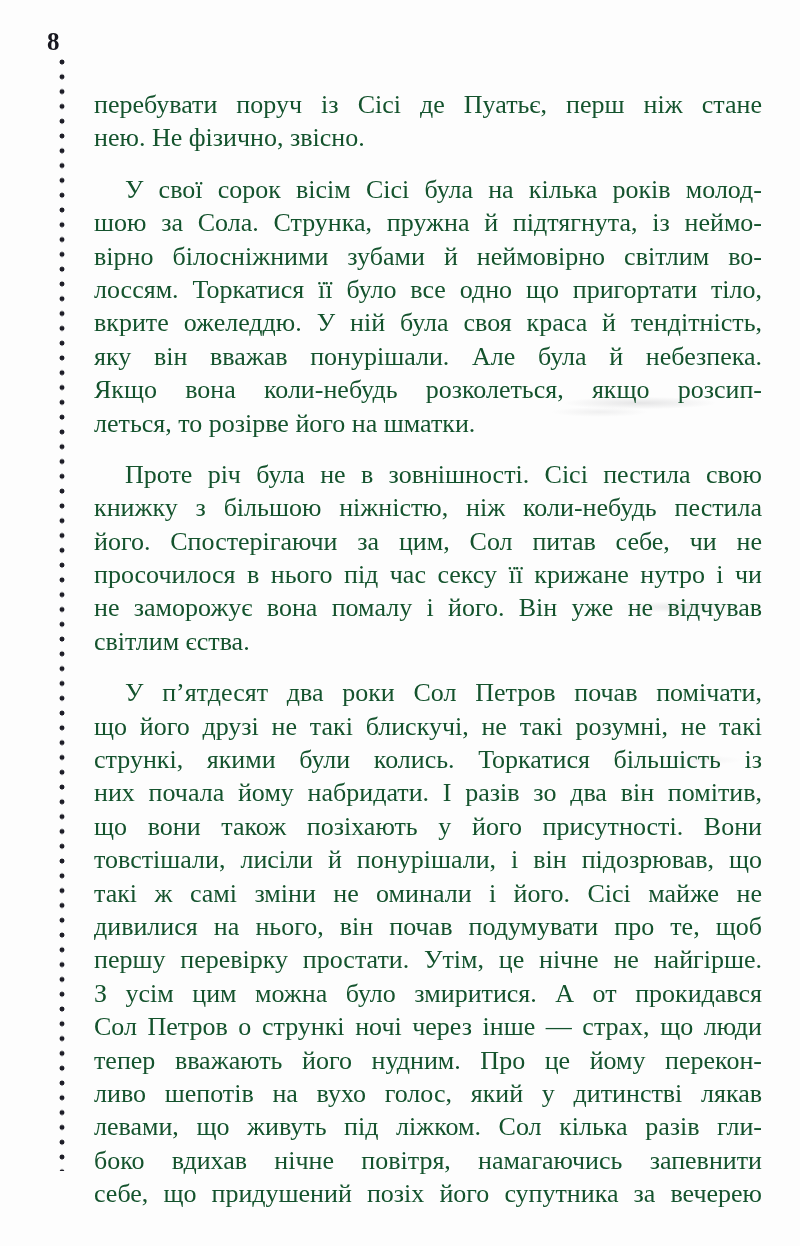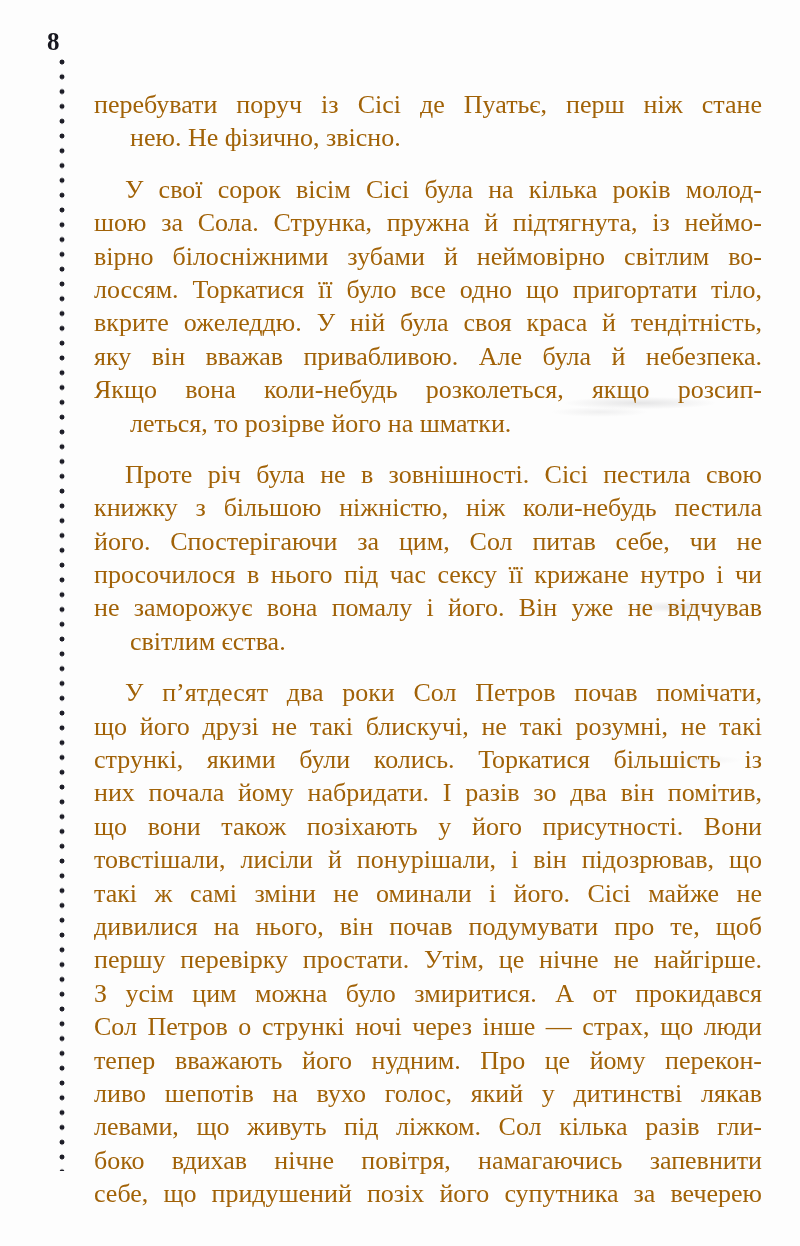--- a/index.html
+++ b/index.html
@@ -44,50 +44,50 @@
     background-size: 6px 14.8px;
     background-repeat: repeat-y;
   }
   .text-block {
     position: absolute;
     left: 94px;
     top: 88px;
     width: 668px;
     font-size: 26px;
     line-height: 33.4px;
-    color: #a16207;
+    color: #14532d;
   }
   .line {
     text-align: justify;
     text-align-last: justify;
     white-space: normal;
     height: 33.4px;
     overflow: visible;
   }
   .line.indent { text-indent: 31px; margin-top: 18px; }
-  .line.para-end { text-align-last: left; margin-left: 36px; }
+  .line.para-end { text-align-last: left; }
 </style>
 </head>
 <body>
 
 <div class="scan-noise"></div>
 
 <div class="page-number">8</div>
 
 <div class="dotted-rule"></div>
 
 <div class="text-block">
     <div class="line">перебувати поруч із Сісі де Пуатьє, перш ніж стане</div>
     <div class="line para-end">нею. Не фізично, звісно.</div>
     <div class="line indent">У свої сорок вісім Сісі була на кілька років молод-</div>
     <div class="line">шою за Сола. Струнка, пружна й підтягнута, із неймо-</div>
     <div class="line">вірно білосніжними зубами й неймовірно світлим во-</div>
     <div class="line">лоссям. Торкатися її було все одно що пригортати тіло,</div>
     <div class="line">вкрите ожеледдю. У ній була своя краса й тендітність,</div>
-    <div class="line">яку він вважав привабливою. Але була й небезпека.</div>
+    <div class="line">яку він вважав понурішали. Але була й небезпека.</div>
     <div class="line">Якщо вона коли-небудь розколеться, якщо розсип-</div>
     <div class="line para-end">леться, то розірве його на шматки.</div>
     <div class="line indent">Проте річ була не в зовнішності. Сісі пестила свою</div>
     <div class="line">книжку з більшою ніжністю, ніж коли-небудь пестила</div>
     <div class="line">його. Спостерігаючи за цим, Сол питав себе, чи не</div>
     <div class="line">просочилося в нього під час сексу її крижане нутро і чи</div>
     <div class="line">не заморожує вона помалу і його. Він уже не відчував</div>
     <div class="line para-end">світлим єства.</div>
     <div class="line indent">У п’ятдесят два роки Сол Петров почав помічати,</div>
     <div class="line">що його друзі не такі блискучі, не такі розумні, не такі</div>

